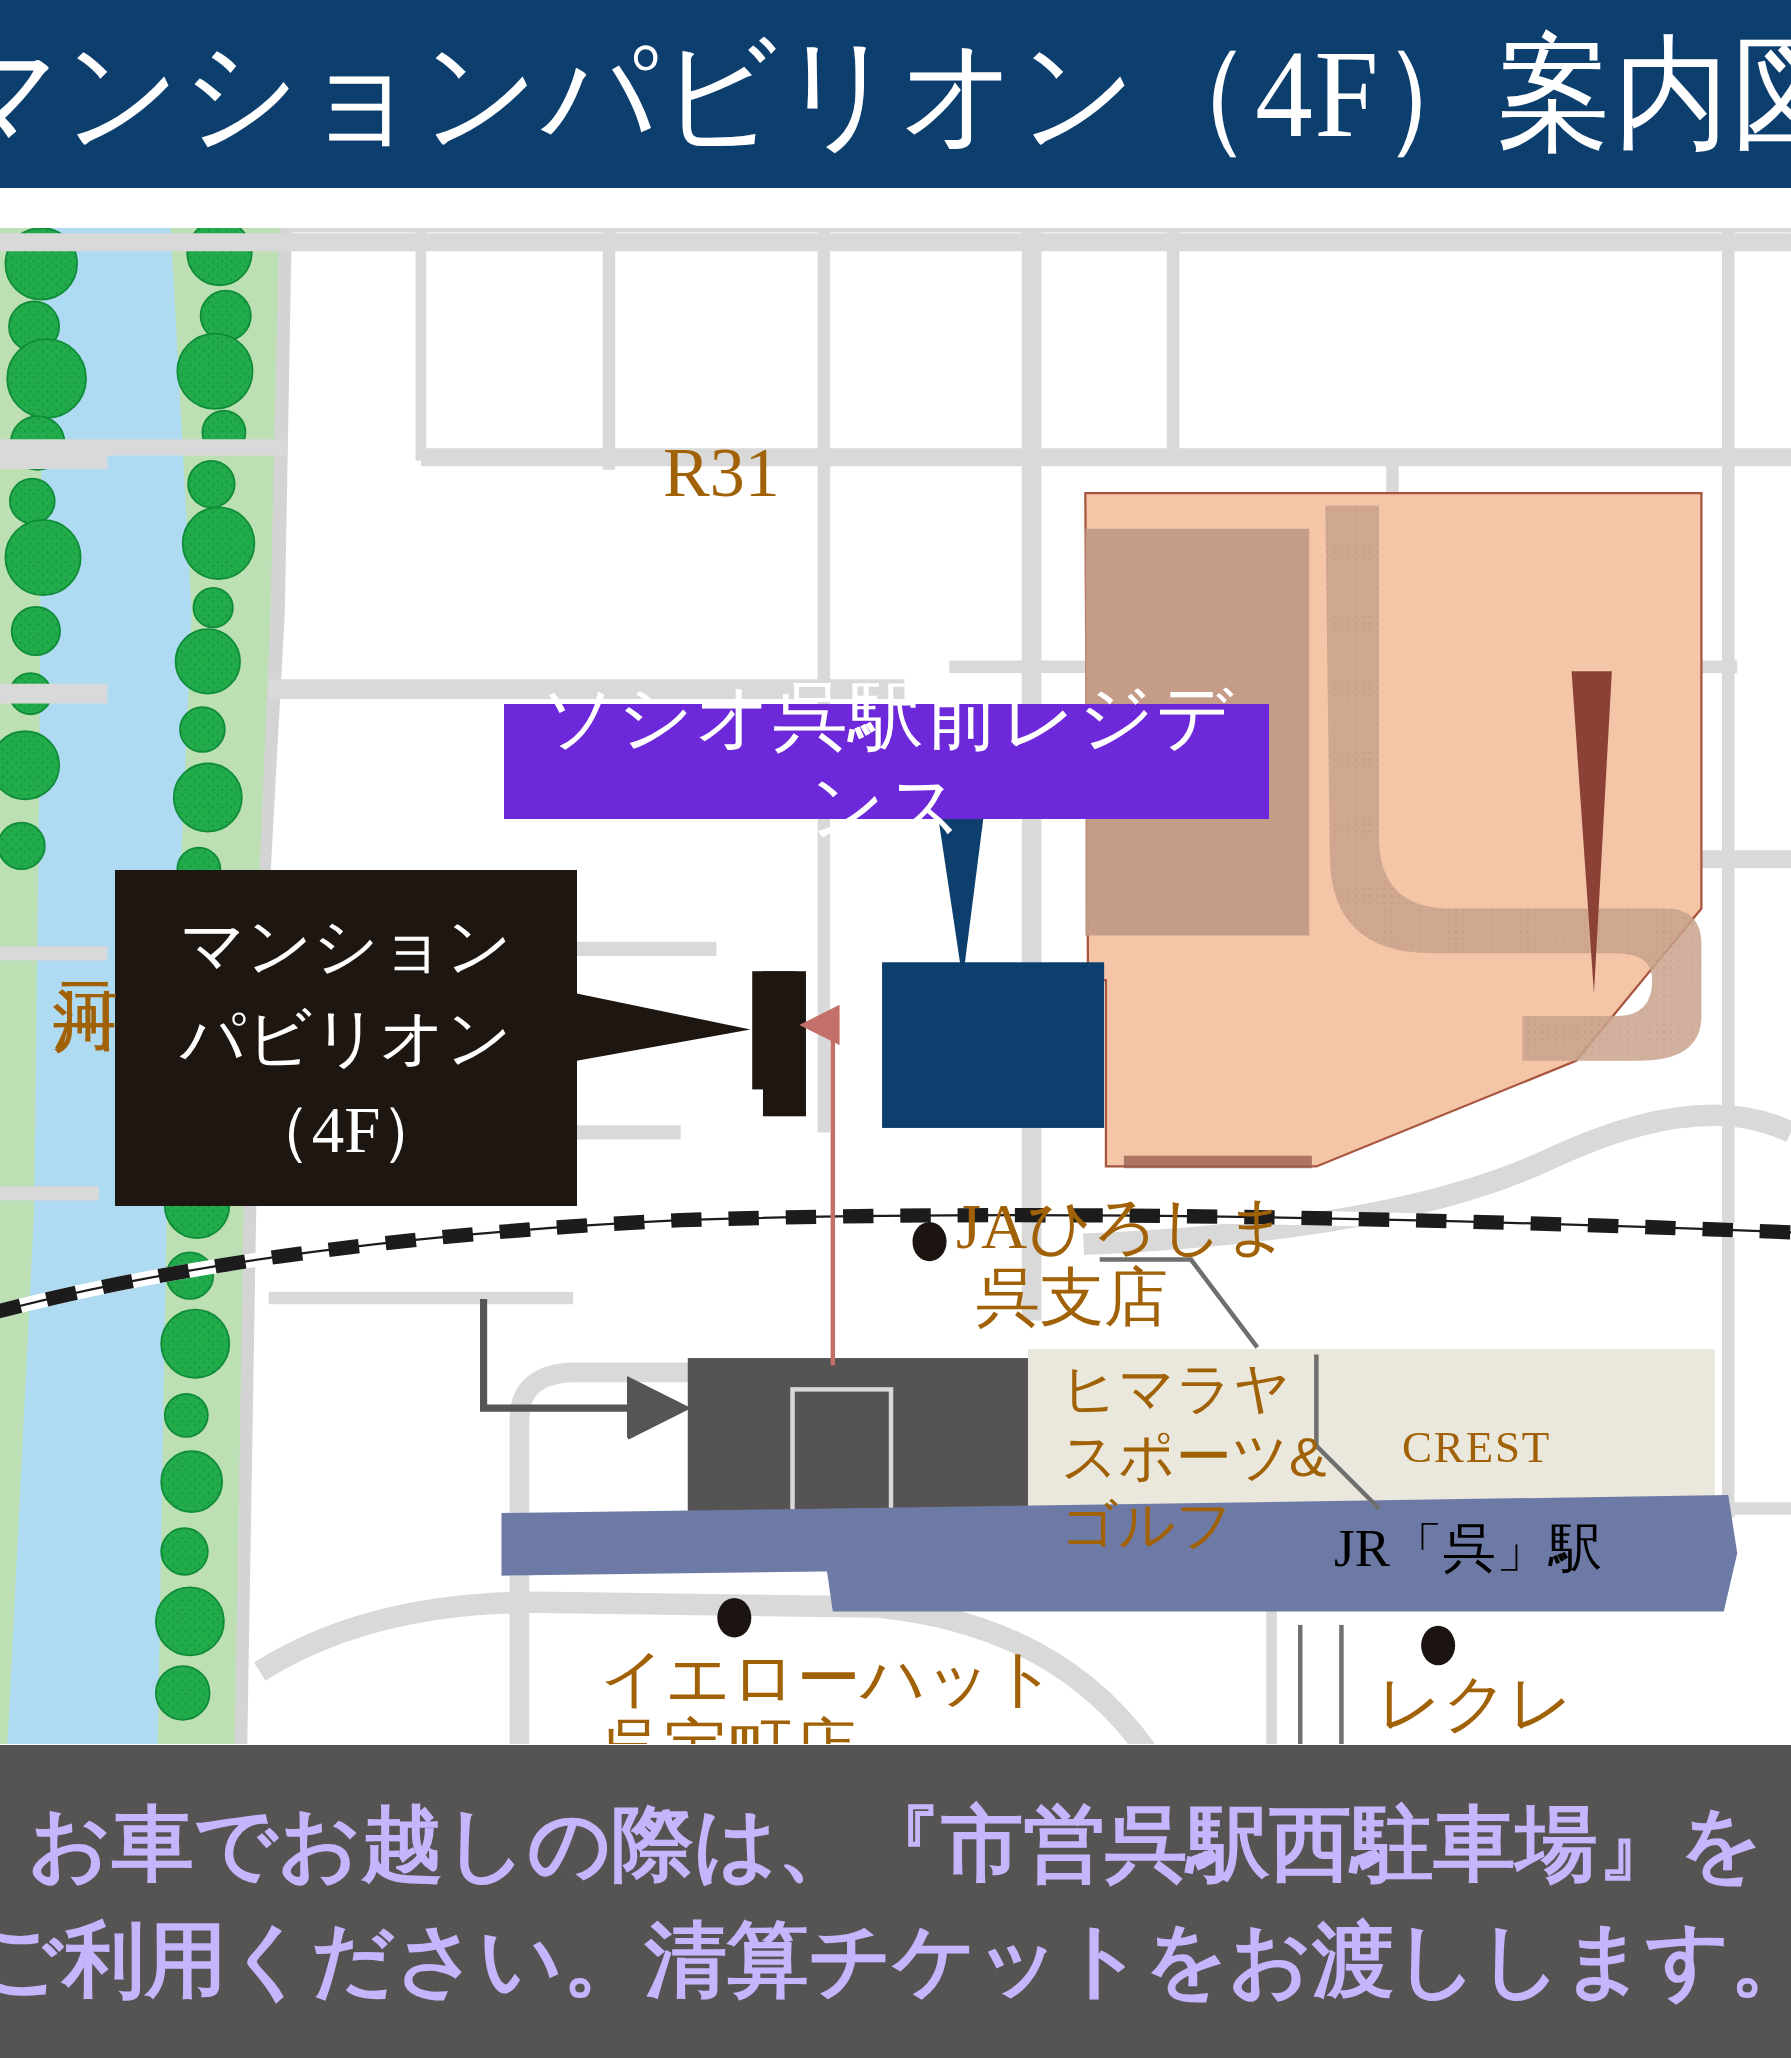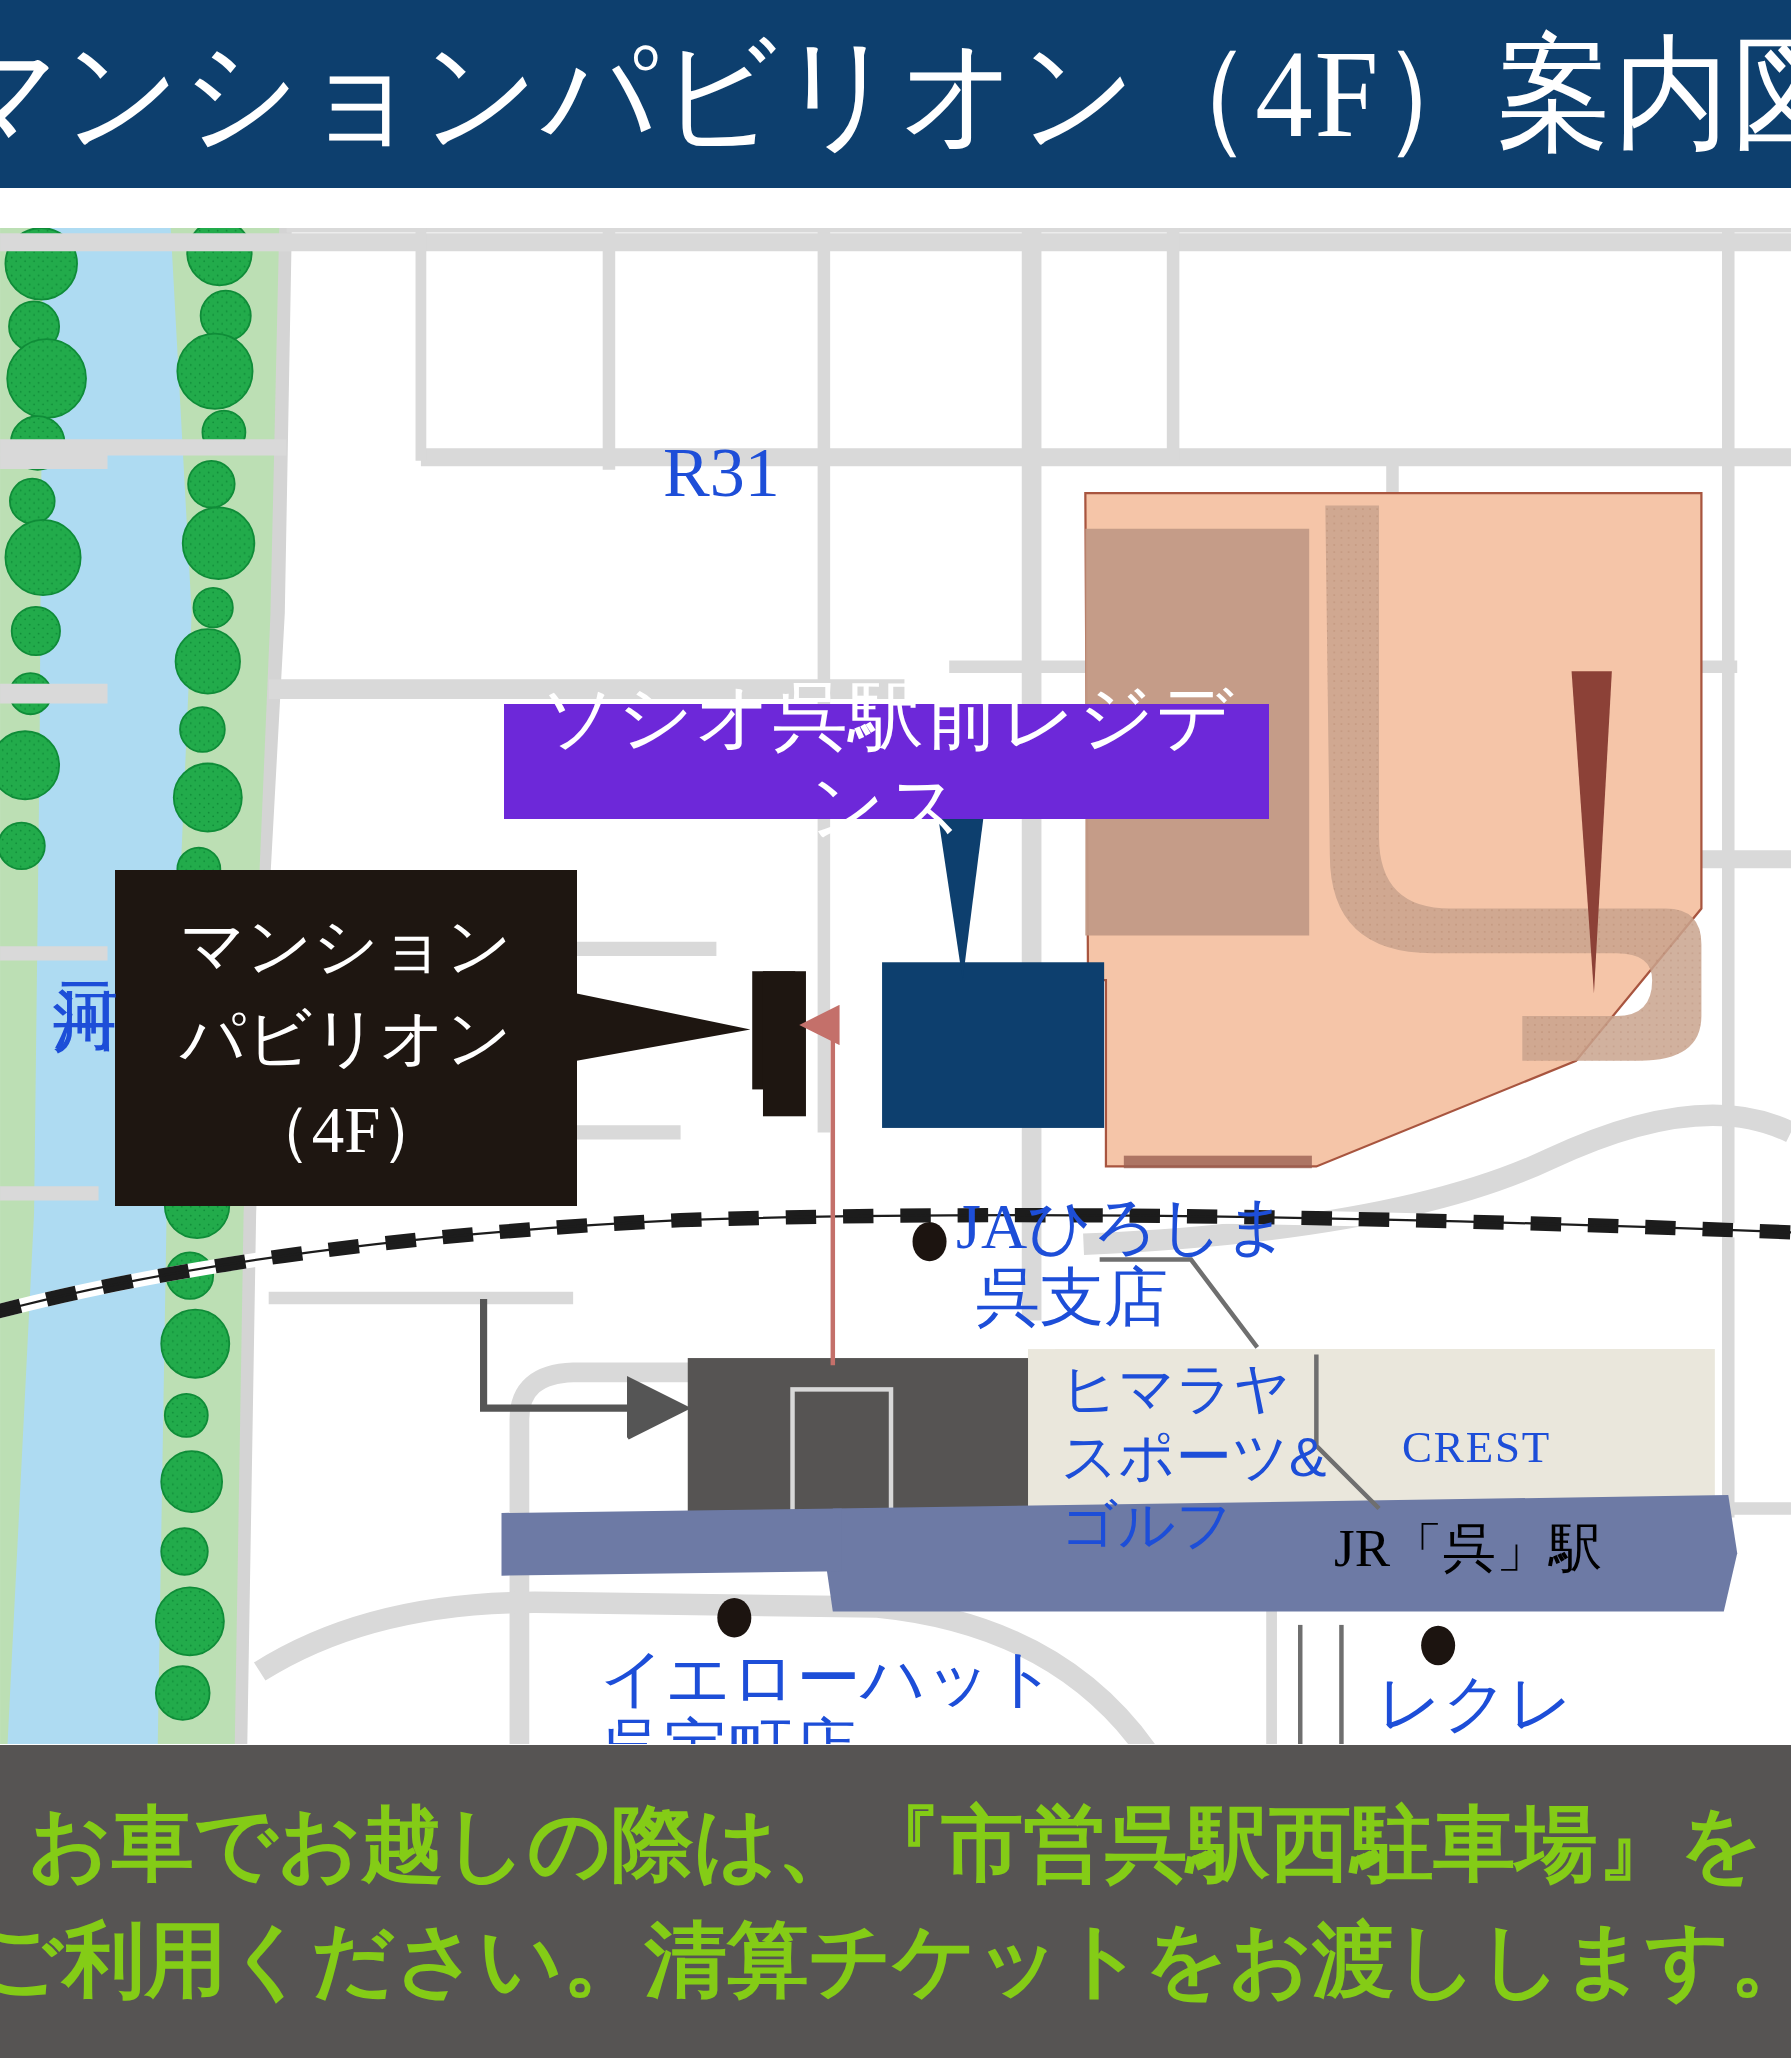--- a/index.html
+++ b/index.html
@@ -29,21 +29,21 @@
   
   #map{
     position:absolute;left:0;top:228px;width:1791px;height:1516px;
     background:#ffffff;overflow:hidden;
   }
   #map-svg{position:absolute;left:0;top:0;width:1791px;height:1516px;}
 
   
   .mlabel{
     position:absolute;
-    color:#1d4ed8;
+    color:#a16207;
     font-family:"Liberation Serif","DejaVu Serif",serif;
     white-space:nowrap;
     line-height:1.12;
   }
   .mlabel.sans{font-family:"Liberation Sans","DejaVu Sans",sans-serif;}
 
   
   .callout{
     position:absolute;
     display:flex;align-items:center;justify-content:center;
@@ -69,21 +69,21 @@
   #cal-pav span{display:block;}
 
   
   #footer{
     position:absolute;left:0;top:1745px;width:1791px;height:314px;
     background:#565453;
     display:flex;flex-direction:column;
     align-items:center;justify-content:center;
   }
   #footer .fline{
-    color:#84cc16;
+    color:#c4b5fd;
     font-family:"Liberation Sans","DejaVu Sans",sans-serif;
     font-weight:bold;
     font-size:82px;
     letter-spacing:0px;
     line-height:1.42;
     white-space:nowrap;
     transform:scaleX(1.0);
   }
 </style>
 </head>

